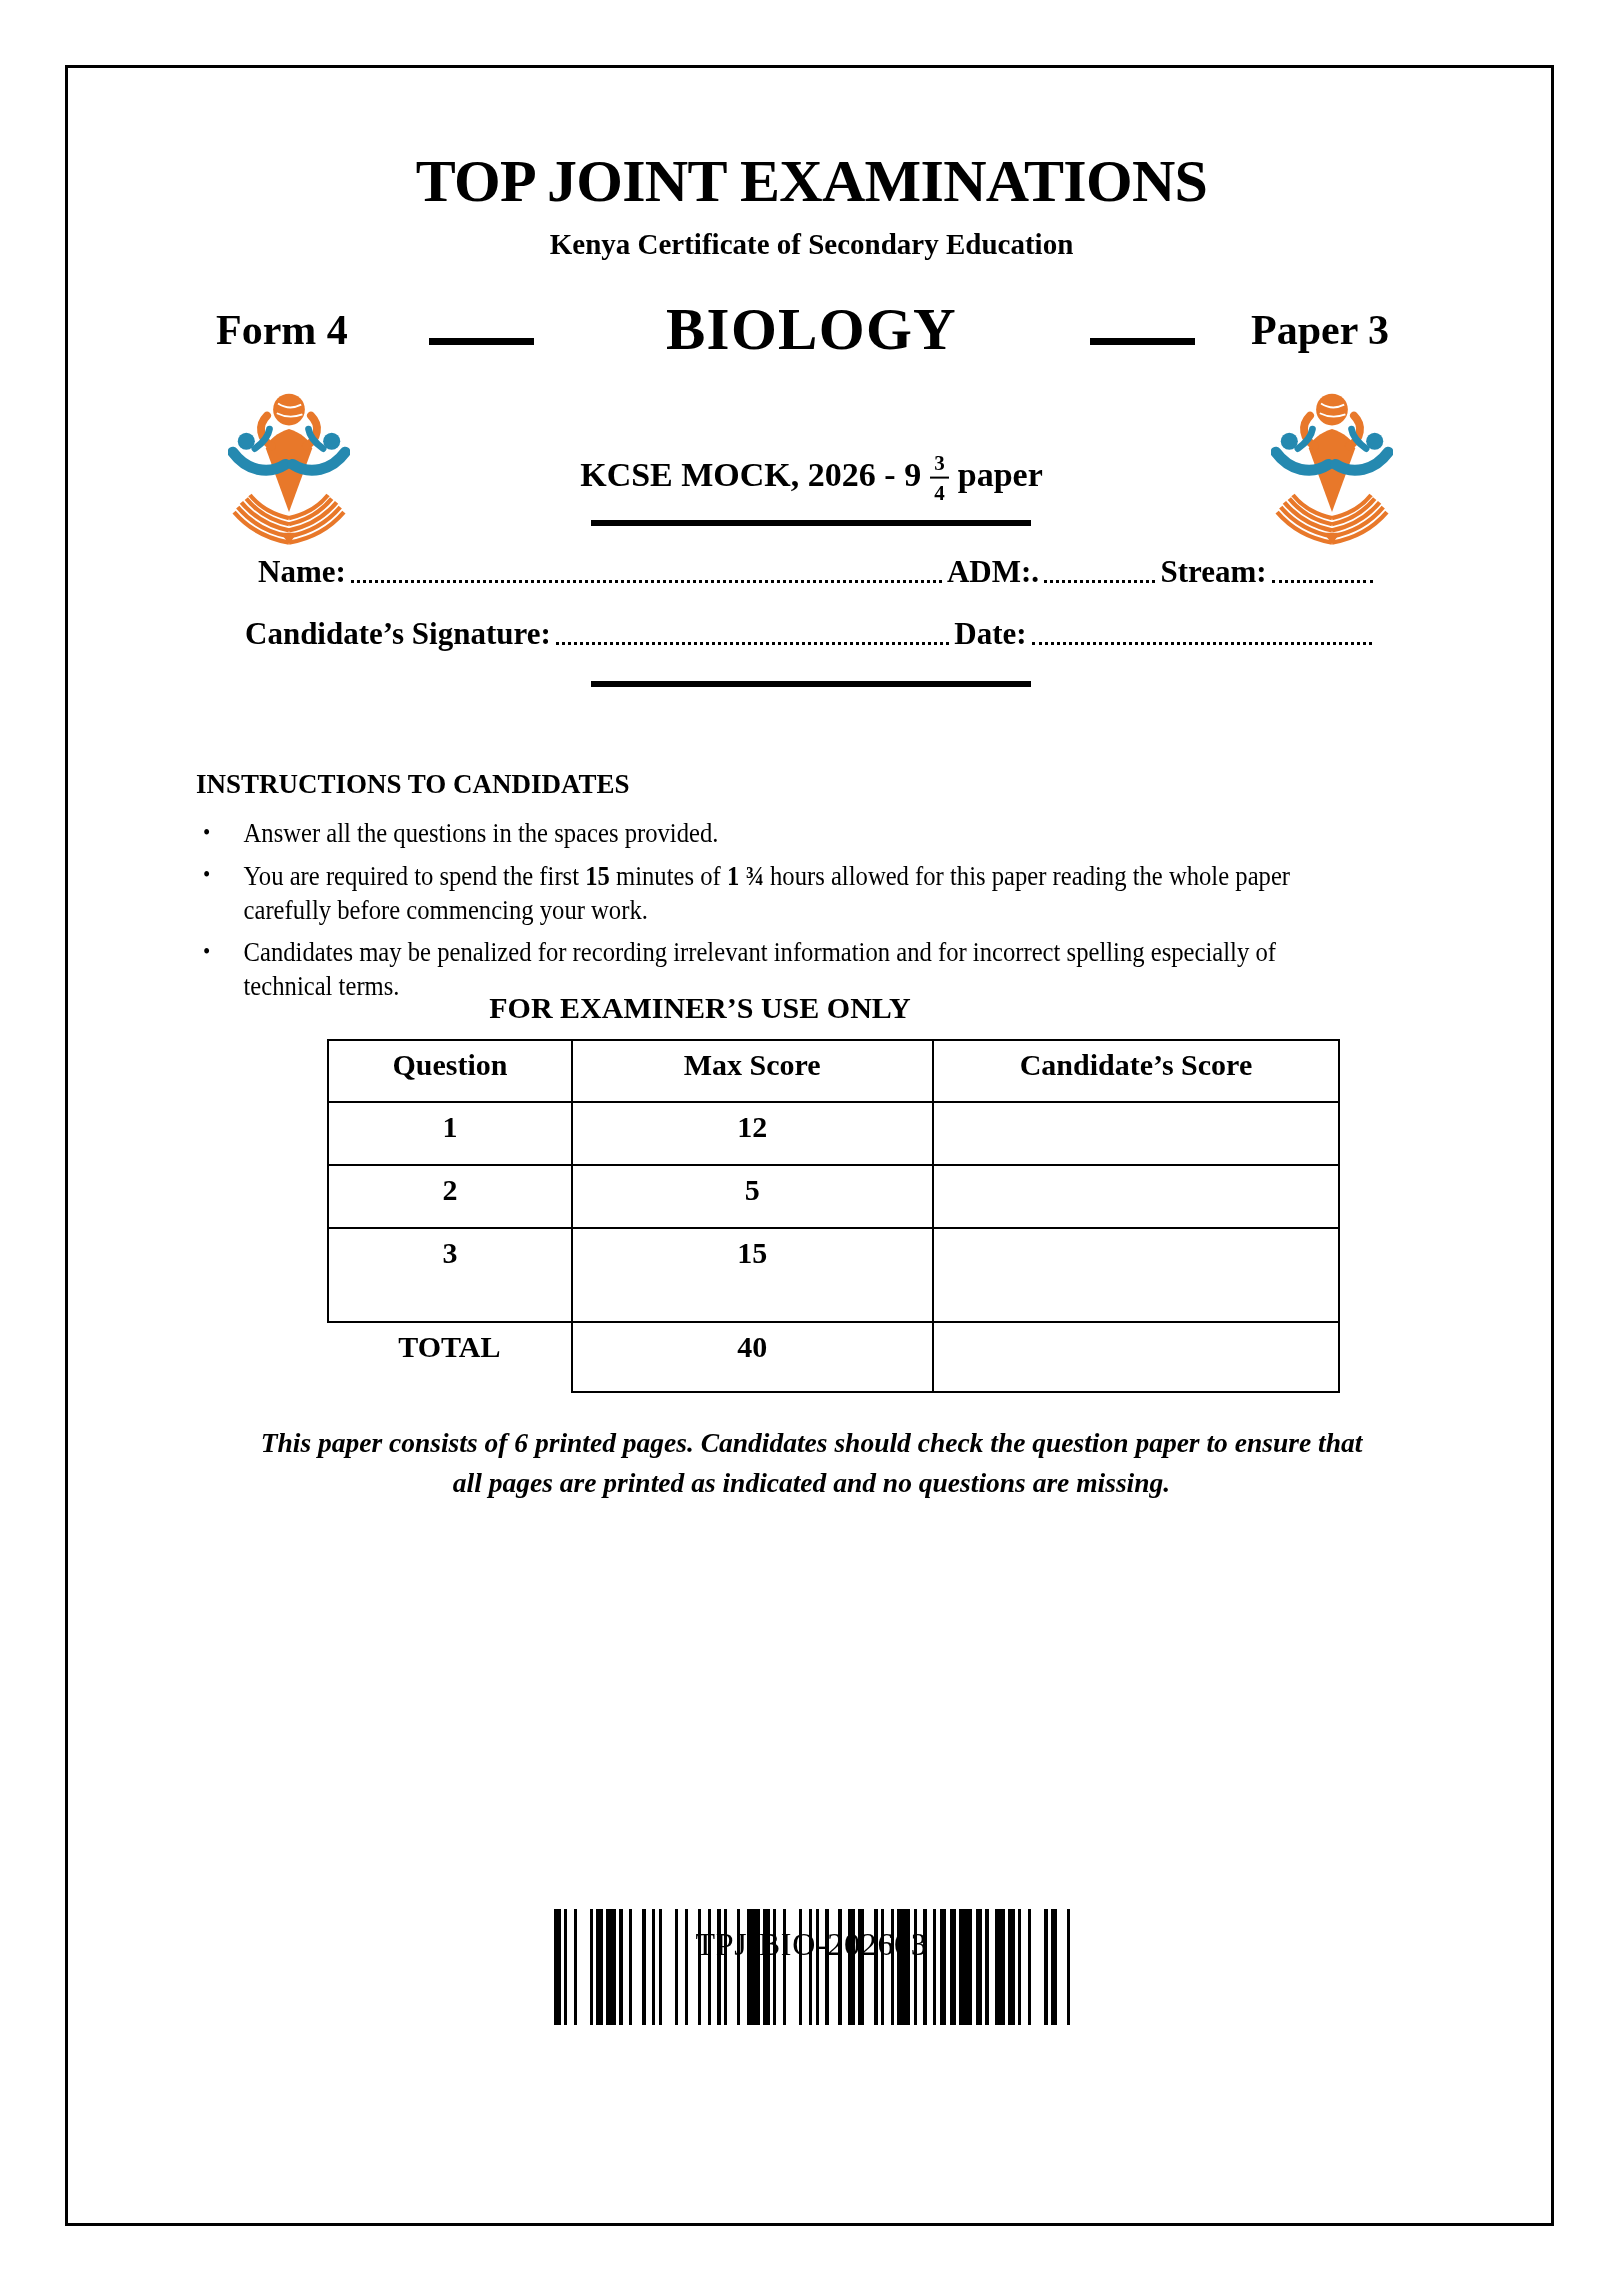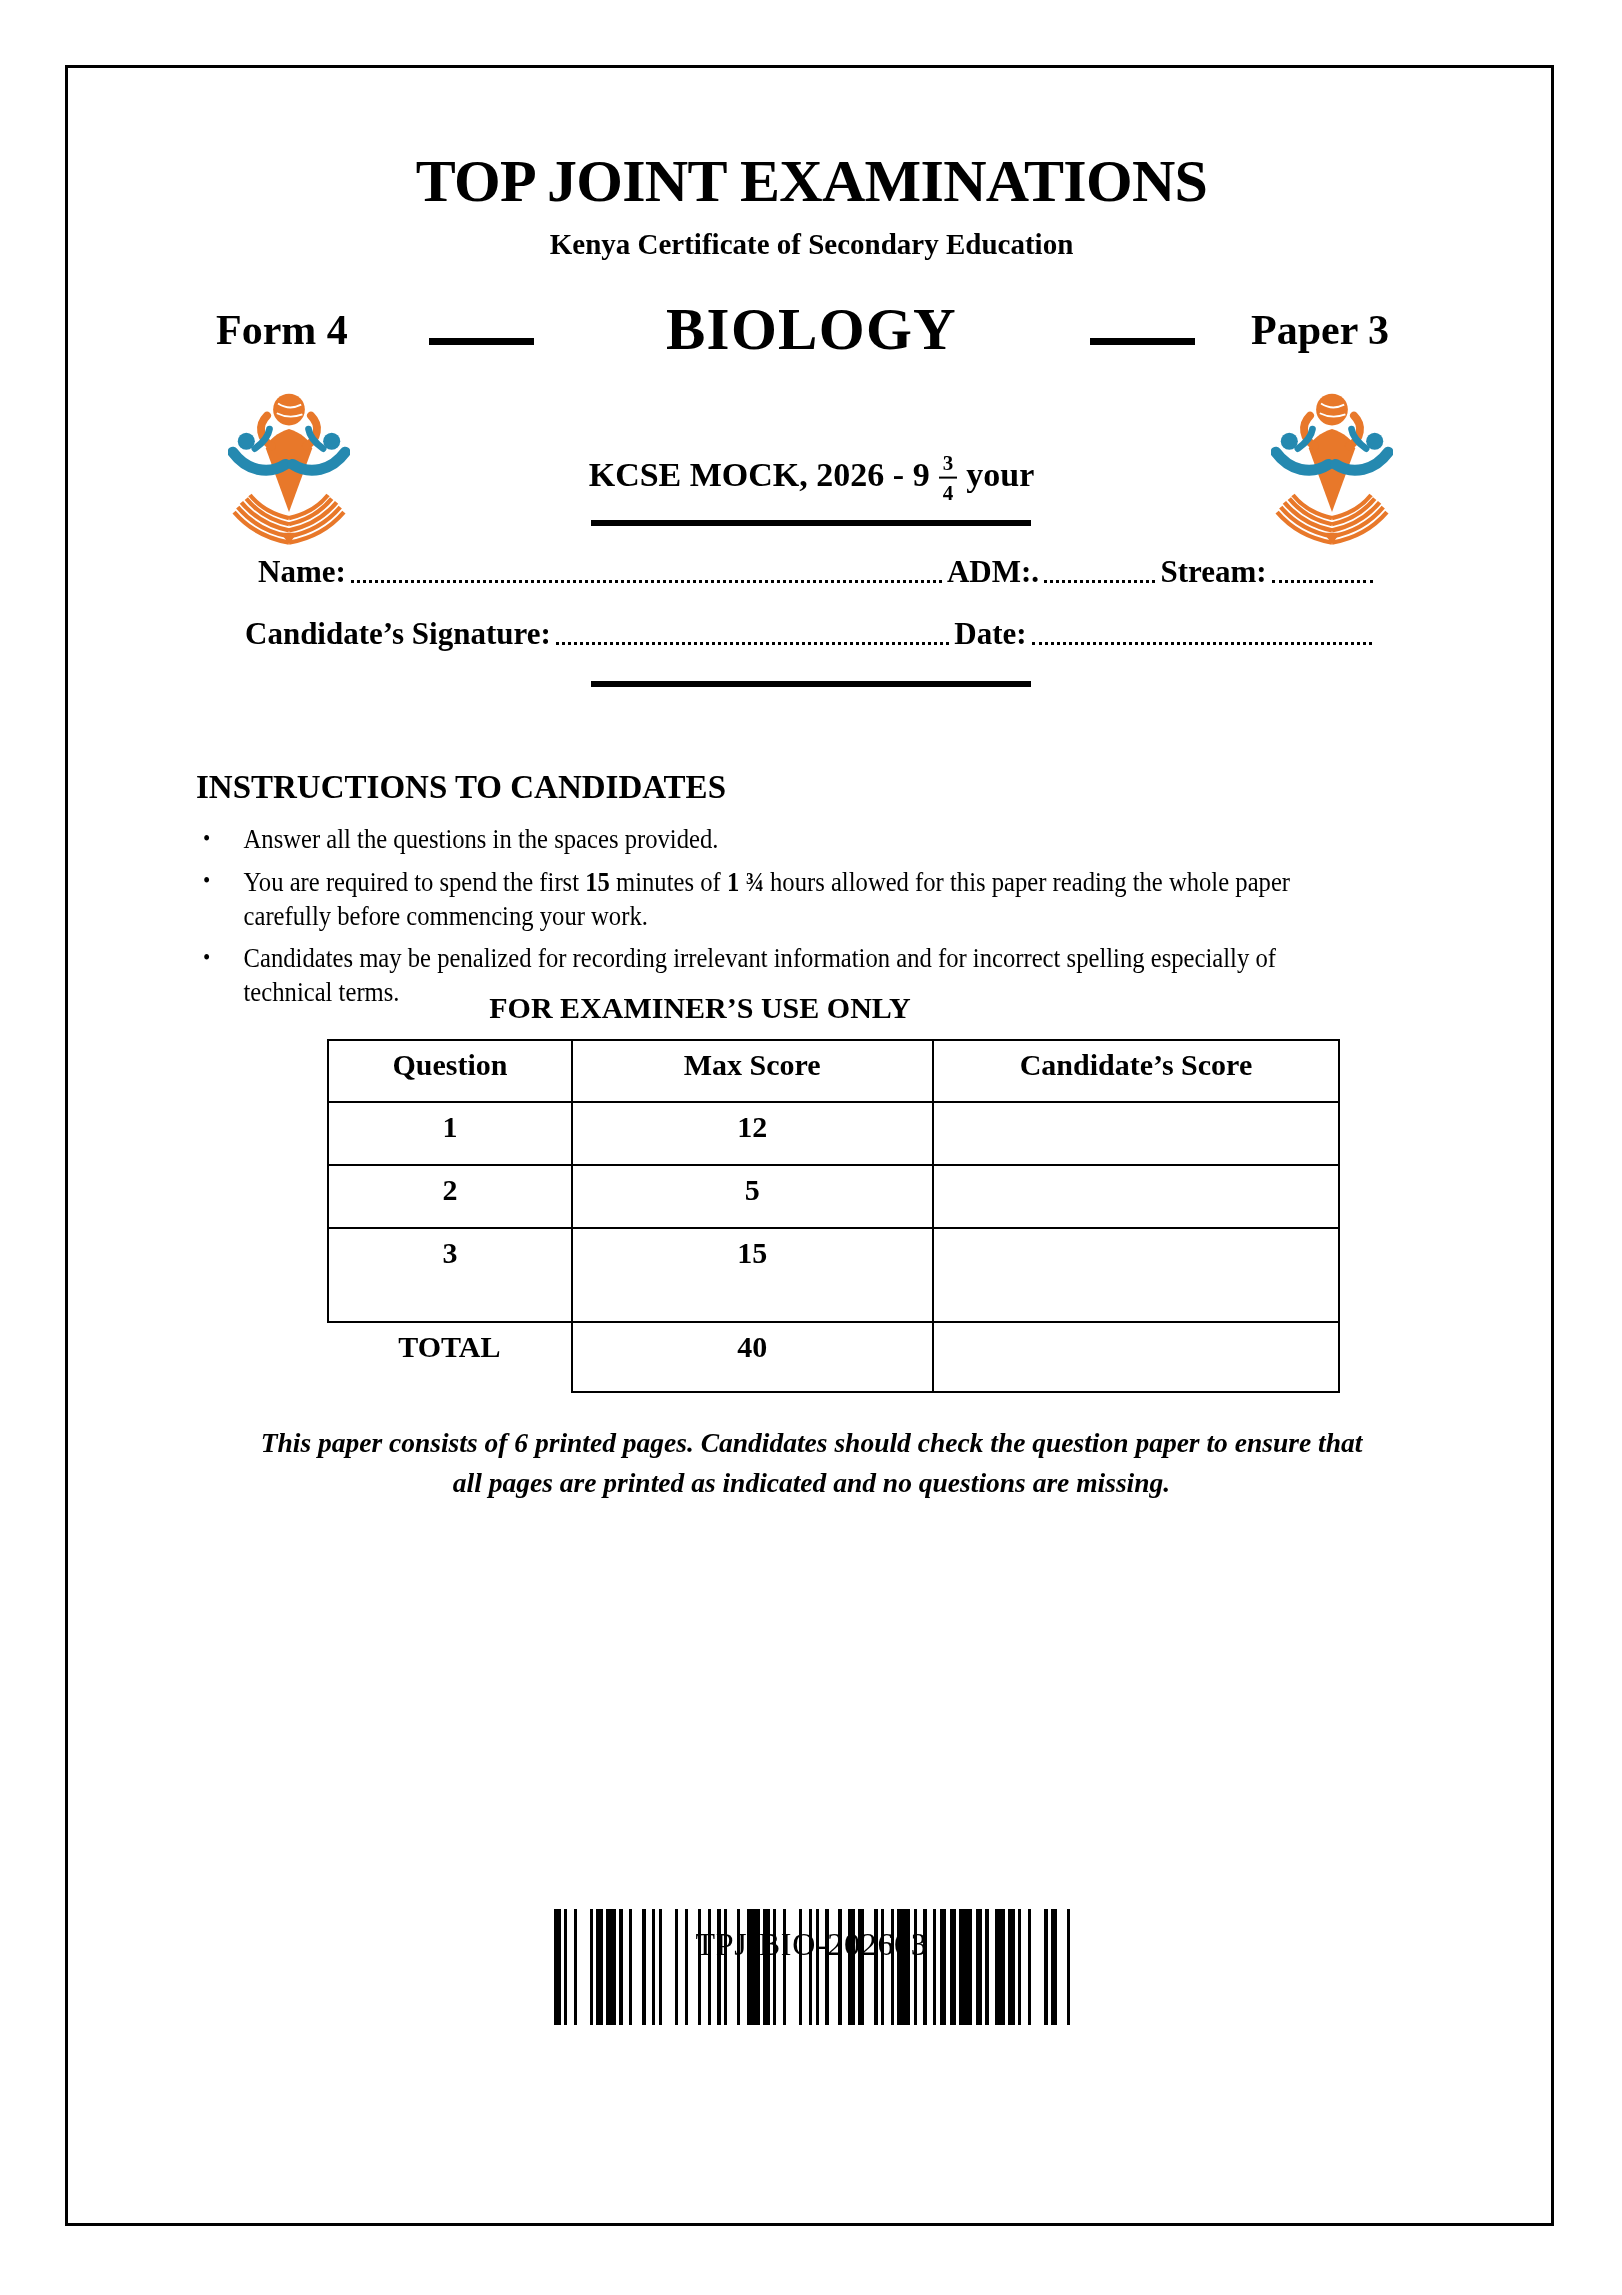--- a/index.html
+++ b/index.html
@@ -45,21 +45,21 @@
     font-size:31px;font-weight:700;line-height:1;
   }
   .name-row{left:258px;top:556px;width:1120px;}
   .sig-row{left:245px;top:618px;width:1132px;}
   .leader{border-bottom:3.9px dotted #000;height:6.5px;margin:0 5.2px 3.9px 5.2px;}
   .grow{flex:1 1 auto;}
   .w170{flex:0 0 111px;}
   .w160{flex:0 0 101px;}
   .w520{flex:0 0 340px;}
   .instructions{left:196px;top:771px;width:1269px;}
-  .instr-heading{font-size:33px;font-weight:700;margin:0 0 18.3px 0;line-height:1;}
+  .instr-heading{font-size:27px;font-weight:700;margin:0 0 18.3px 0;line-height:1;}
   .bullets{transform:scaleX(0.88);transform-origin:0 0;width:1269px;
            font-size:28px;line-height:1.2;}
   .bullet{position:relative;padding-left:54px;margin:0 0 9.2px 0;}
   .bullet .dot{position:absolute;left:7.9px;top:1.3px;font-size:23.6px;}
   .b{font-weight:700;}
   .examiner-title{left:196px;top:993px;width:1008px;text-align:center;
                   font-size:30px;font-weight:700;line-height:1;}
   table.examiner{border-collapse:collapse;position:absolute;left:327px;top:1039px;}
   table.examiner th, table.examiner td{
     border:2px solid #000;vertical-align:top;text-align:center;
@@ -168,21 +168,21 @@
       </g>
     </svg>
   </div>
 
   <div class="abs exam-line">
     <span>KCSE MOCK, 2026 - 9</span>
     <span class="frac">
       <span class="num">3</span>
       <span class="den">4</span>
     </span>
-    <span>your</span>
+    <span>paper</span>
   </div>
   <div class="abs rule rule1"></div>
 
   <div class="abs fill-row name-row">
     <span>Name:</span>
     <span class="leader grow"></span>
     <span>ADM:.</span>
     <span class="leader w170"></span>
     <span>Stream:</span>
     <span class="leader w160"></span>

